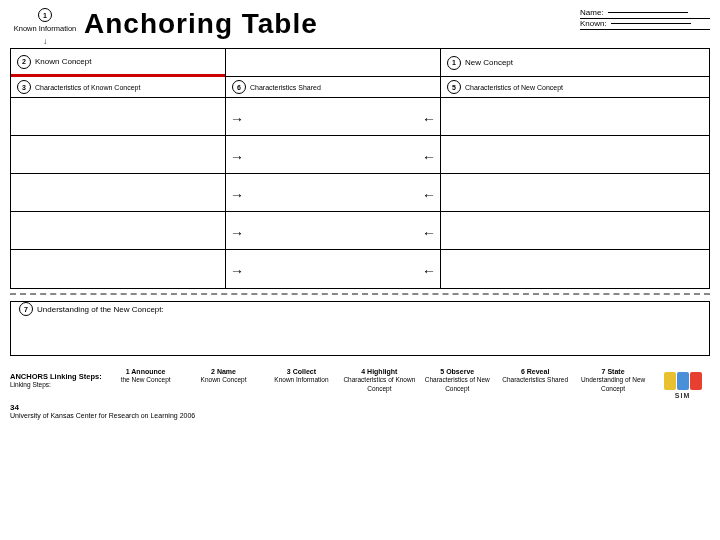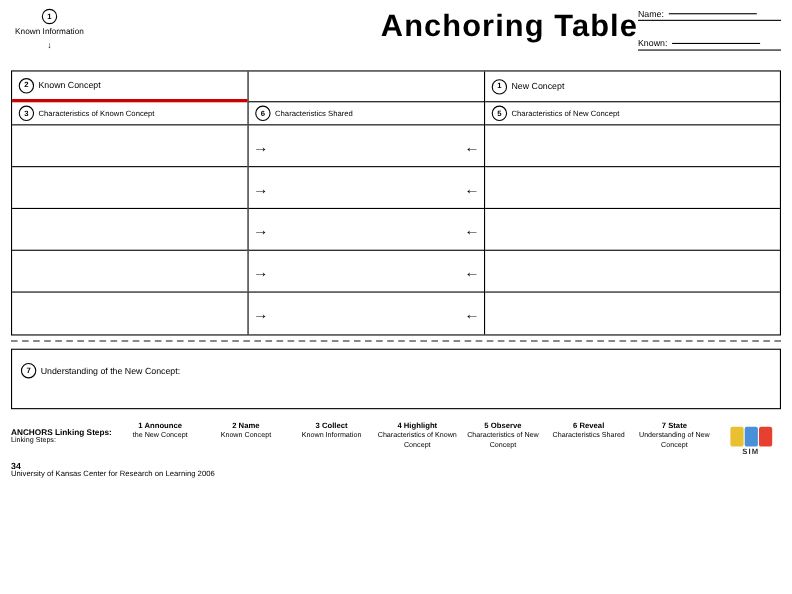--- a/index.html
+++ b/index.html
@@ -55,21 +55,21 @@
       font-size: 8px;
       width: 130px;
       flex-shrink: 0;
     }
 
     .name-line, .date-line {
       display: flex;
       align-items: center;
       gap: 4px;
       border-bottom: 1px solid #000;
-      margin-bottom: 16px;
+      margin-bottom: 0;
       padding-bottom: 1px;
       white-space: nowrap;
     }
 
     .col {
       display: flex;
       flex-direction: column;
       border-right: 1px solid #000;
     }
 
@@ -99,21 +99,21 @@
     }
 
     .data-row:last-child {
       border-bottom: none;
     }
 
     
     .understanding-section {
       border: 1px solid #000;
       margin-top: 6px;
-      padding: 12px 8px;
+      padding: 0 8px;
       min-height: 55px;
     }
 
     .understanding-header {
       display: flex;
       align-items: center;
       gap: 4px;
       margin-bottom: 4px;
     }
 
@@ -170,21 +170,21 @@
 
   <div style="display:flex; align-items:flex-start; margin-bottom:2px;">
 
     <div class="known-info-box">
       <span class="circle-num">1</span>
       <div style="margin-top:2px; font-size:7.5px; line-height:1.2;">Known Information</div>
       <div style="margin-top:4px;">↓</div>
     </div>
 
     <div style="flex:1; position:relative; padding-left:4px;">
-      <div class="main-title" style="text-align:right;">Anchoring Table</div>
+      <div class="main-title" style="text-align:left;">Anchoring Table</div>
     </div>
 
     <div class="name-date-area">
       <div class="name-line">
         <span>Name:</span>
         <span class="input-underline" style="width:70px;"></span>
       </div>
       <div class="date-line">
         <span>Known:</span>
         <span class="input-underline" style="width:50px;"></span>

